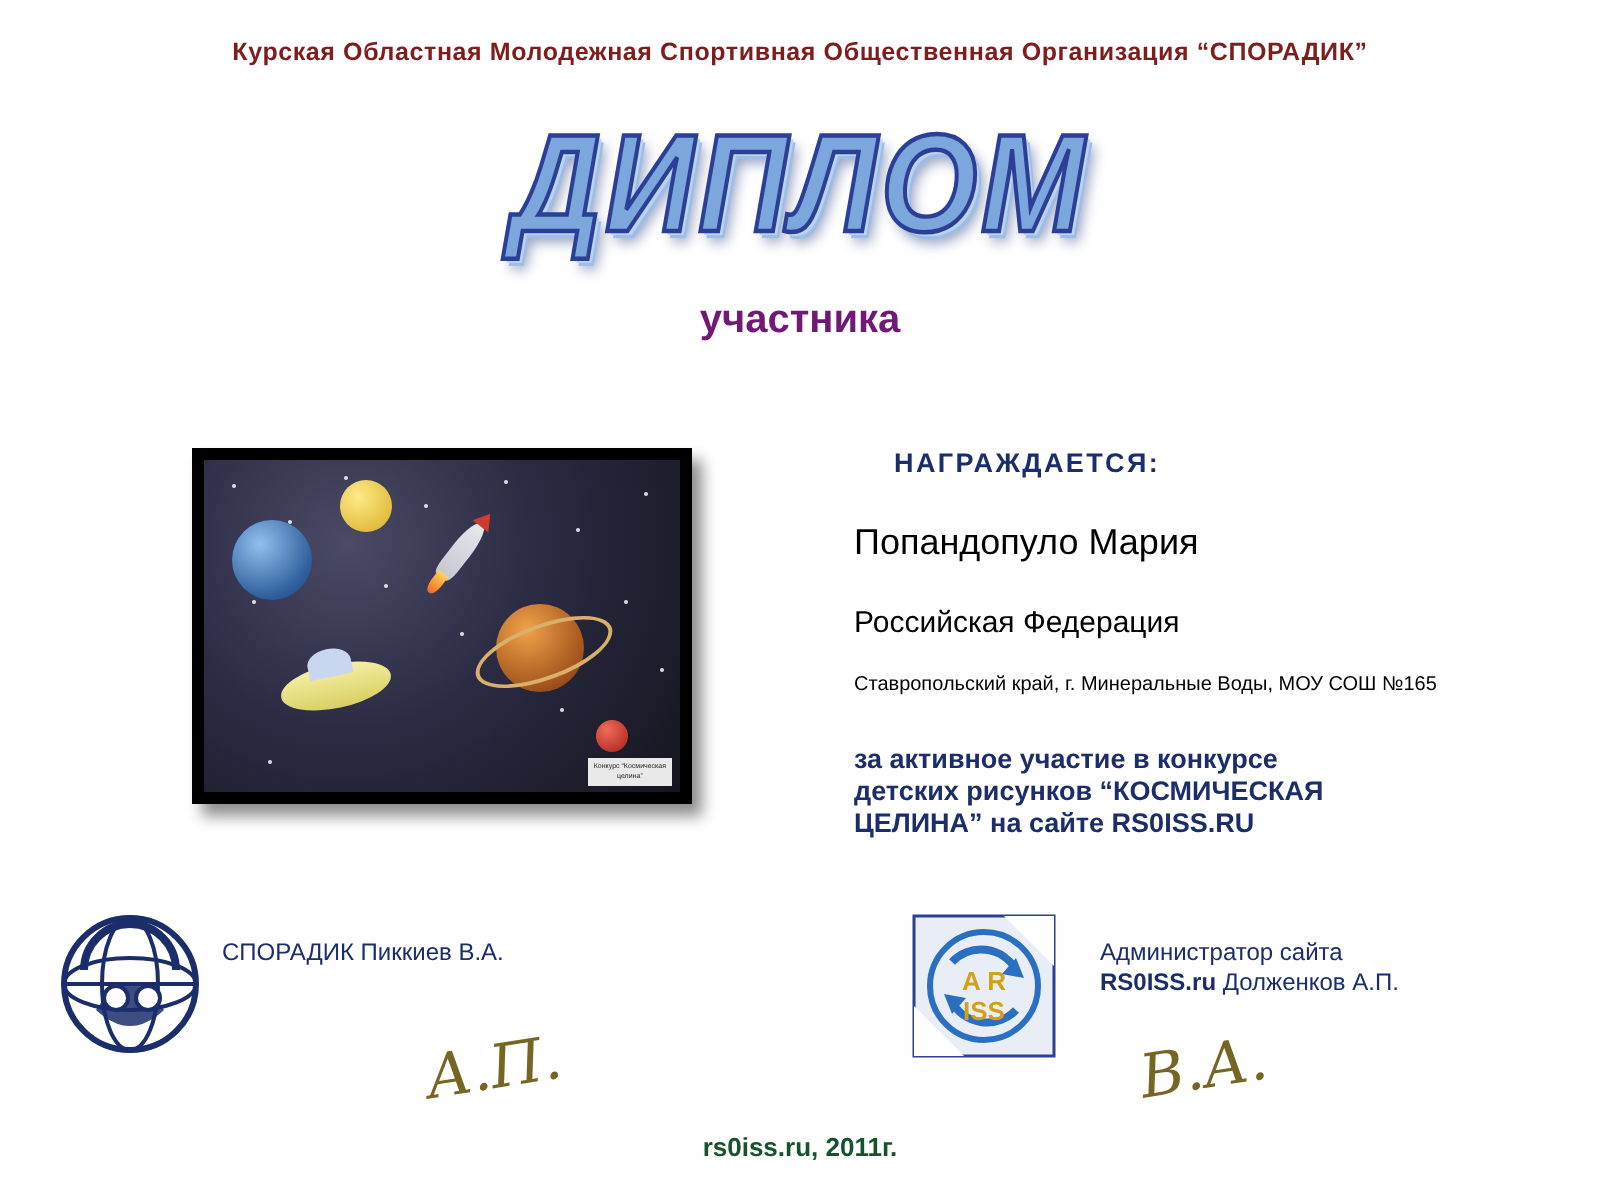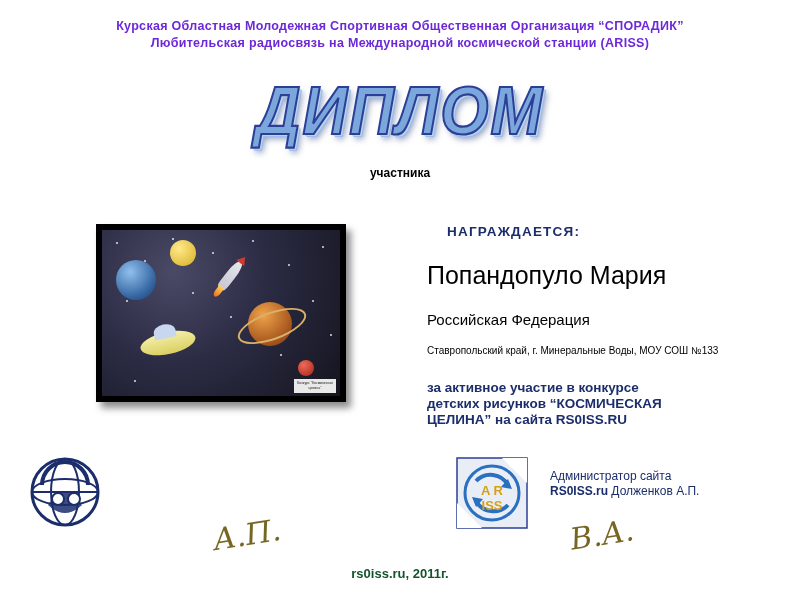--- a/index.html
+++ b/index.html
@@ -20,21 +20,21 @@
     height: 600px;
     box-sizing: border-box;
   }
 
   
   .header {
     text-align: center;
     padding-top: 18px;
   }
   .header .line {
-    color: #6d28d9;
+    color: #7f1d1d;
     font-size: 12.5px;
     font-weight: bold;
     letter-spacing: 0.3px;
     line-height: 17px;
     font-family: "Liberation Sans", sans-serif;
   }
 
   
   .title-wrap {
     text-align: center;
@@ -53,23 +53,23 @@
     -webkit-text-stroke: 2px #2b3f96;
     text-shadow:
        2px 2px 0 #bcd3ef,
        3px 3px 0 #9bbde6,
        4px 5px 6px rgba(60,80,140,0.55);
     transform: scaleY(1.12);
   }
   .subtitle {
     text-align: center;
     margin-top: 26px;
-    font-size: 12px;
-    font-weight: bold;
-    color: #000000;
+    font-size: 20px;
+    font-weight: bold;
+    color: #701a75;
   }
 
   
   .body-row {
     position: absolute;
     top: 216px;
     left: 0;
     width: 800px;
     height: 200px;
   }
@@ -177,21 +177,21 @@
   }
   .award .awarded-label {
     font-size: 13.5px;
     font-weight: bold;
     color: #1b2d6b;
     letter-spacing: 1.2px;
     margin-bottom: 22px;
     padding-left: 20px;
   }
   .award .name {
-    font-size: 25px;
+    font-size: 18px;
     color: #000000;
     margin-bottom: 21px;
     font-family: "Liberation Sans", sans-serif;
   }
   .award .country {
     font-size: 15px;
     color: #000000;
     margin-bottom: 17px;
   }
   .award .school {
@@ -286,21 +286,20 @@
     color: #14532d;
   }
 </style>
 </head>
 <body>
 
 <div class="page">
 
   <div class="header">
     <div class="line">Курская Областная Молодежная Спортивная Общественная Организация “СПОРАДИК”</div>
-    <div class="line">Любительская радиосвязь на Международной космической станции (ARISS)</div>
   </div>
 
   <div class="title-wrap">
     <span class="title">ДИПЛОМ</span>
   </div>
   <div class="subtitle">участника</div>
 
   <div class="body-row">
 
     <div class="drawing-frame">
@@ -344,41 +343,42 @@
           <div>Конкурс “Космическая</div>
           <div>целина”</div>
         </div>
       </div>
     </div>
 
     <div class="award">
       <div class="awarded-label">НАГРАЖДАЕТСЯ:</div>
       <div class="name">Попандопуло Мария</div>
       <div class="country">Российская Федерация</div>
-      <div class="school">Ставропольский край, г. Минеральные Воды, МОУ СОШ №133</div>
+      <div class="school">Ставропольский край, г. Минеральные Воды, МОУ СОШ №165</div>
       <div class="reason">
         <div>за активное участие в конкурсе</div>
         <div>детских рисунков “КОСМИЧЕСКАЯ</div>
-        <div>ЦЕЛИНА” на сайта RS0ISS.RU</div>
+        <div>ЦЕЛИНА” на сайте RS0ISS.RU</div>
       </div>
     </div>
   </div>
 
   <div class="sig-left">
     <svg class="logo-komsoo" viewBox="0 0 74 74">
       <circle cx="37" cy="37" r="33" fill="none" stroke="#1b2d6b" stroke-width="3"></circle>
       <ellipse cx="37" cy="37" rx="33" ry="13" fill="none" stroke="#1b2d6b" stroke-width="2"></ellipse>
       <ellipse cx="37" cy="37" rx="14" ry="33" fill="none" stroke="#1b2d6b" stroke-width="2"></ellipse>
       <line x1="4" y1="37" x2="70" y2="37" stroke="#1b2d6b" stroke-width="2"></line>
       <path d="M20 50 q17 -26 34 0 q-17 16 -34 0 z" fill="#1b2d6b" opacity="0.85"></path>
       <circle cx="30" cy="44" r="6" fill="#ffffff" stroke="#1b2d6b" stroke-width="2"></circle>
       <circle cx="46" cy="44" r="6" fill="#ffffff" stroke="#1b2d6b" stroke-width="2"></circle>
       <path d="M14 30 a23 23 0 0 1 46 0" fill="none" stroke="#1b2d6b" stroke-width="4"></path>
     </svg>
     <div class="sig-text">
+      <div>СПОРАДИК Пиккиев В.А.</div>
     </div>
     <div class="signature sig-scribble-1">А.П.</div>
   </div>
 
   <div class="sig-right">
     <svg class="logo-ariss" viewBox="0 0 72 72">
       <rect x="1" y="1" width="70" height="70" fill="#e9eef6" stroke="#2b3f96" stroke-width="1.5"></rect>
       <path d="M1 46 L26 71 L1 71 Z" fill="#ffffff"></path>
       <path d="M46 1 L71 1 L71 26 Z" fill="#ffffff"></path>
       <circle cx="36" cy="36" r="27" fill="none" stroke="#2b6fc0" stroke-width="3"></circle>

